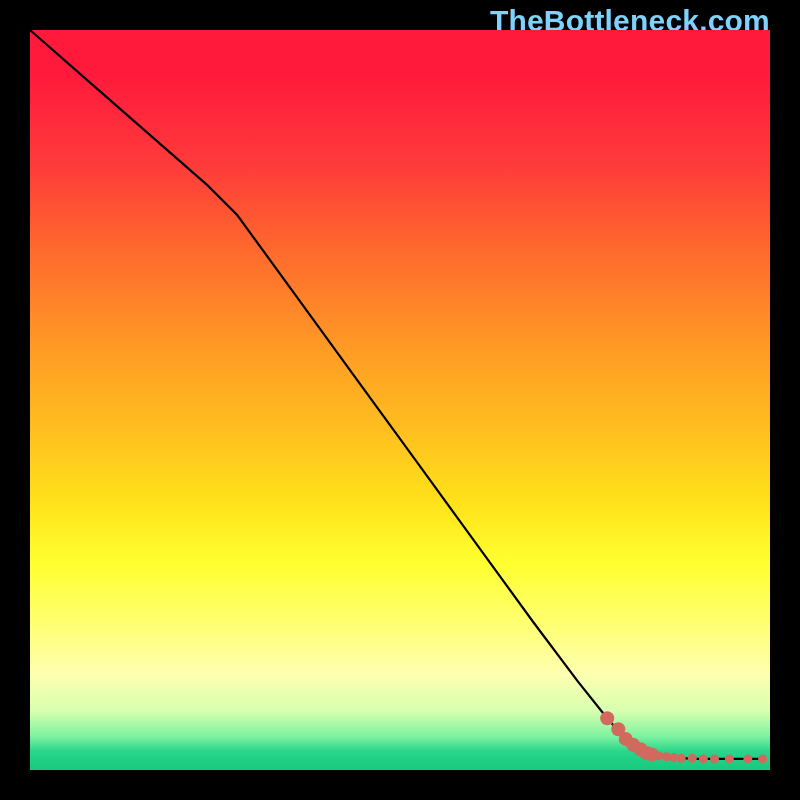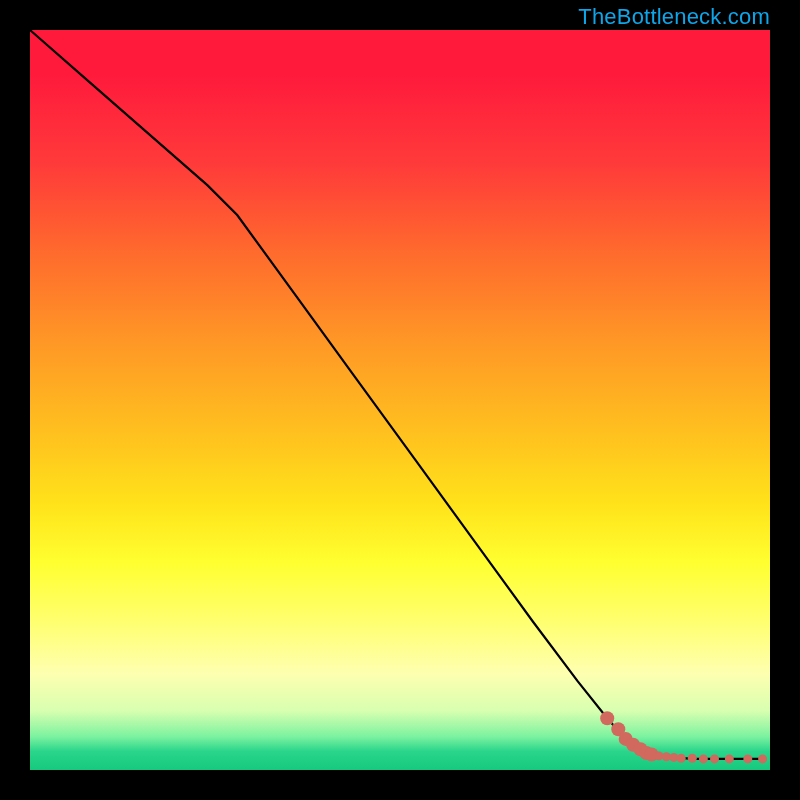--- a/index.html
+++ b/index.html
@@ -49,23 +49,23 @@
     position: absolute;
     left: 0; top: 0;
     width: 740px;
     height: 740px;
     overflow: visible;
   }
   .watermark {
     position: absolute;
     top: 4px;
     right: 30px;
-    color: #0ea5e9;
-    font-size: 22px;
-    font-weight: 400;
+    color: #7dd3fc;
+    font-size: 30px;
+    font-weight: 700;
     letter-spacing: 0.2px;
     user-select: none;
   }
   .curve {
     stroke: #000;
     stroke-width: 2.2;
     fill: none;
   }
   .marker {
     fill: #d1695e;

